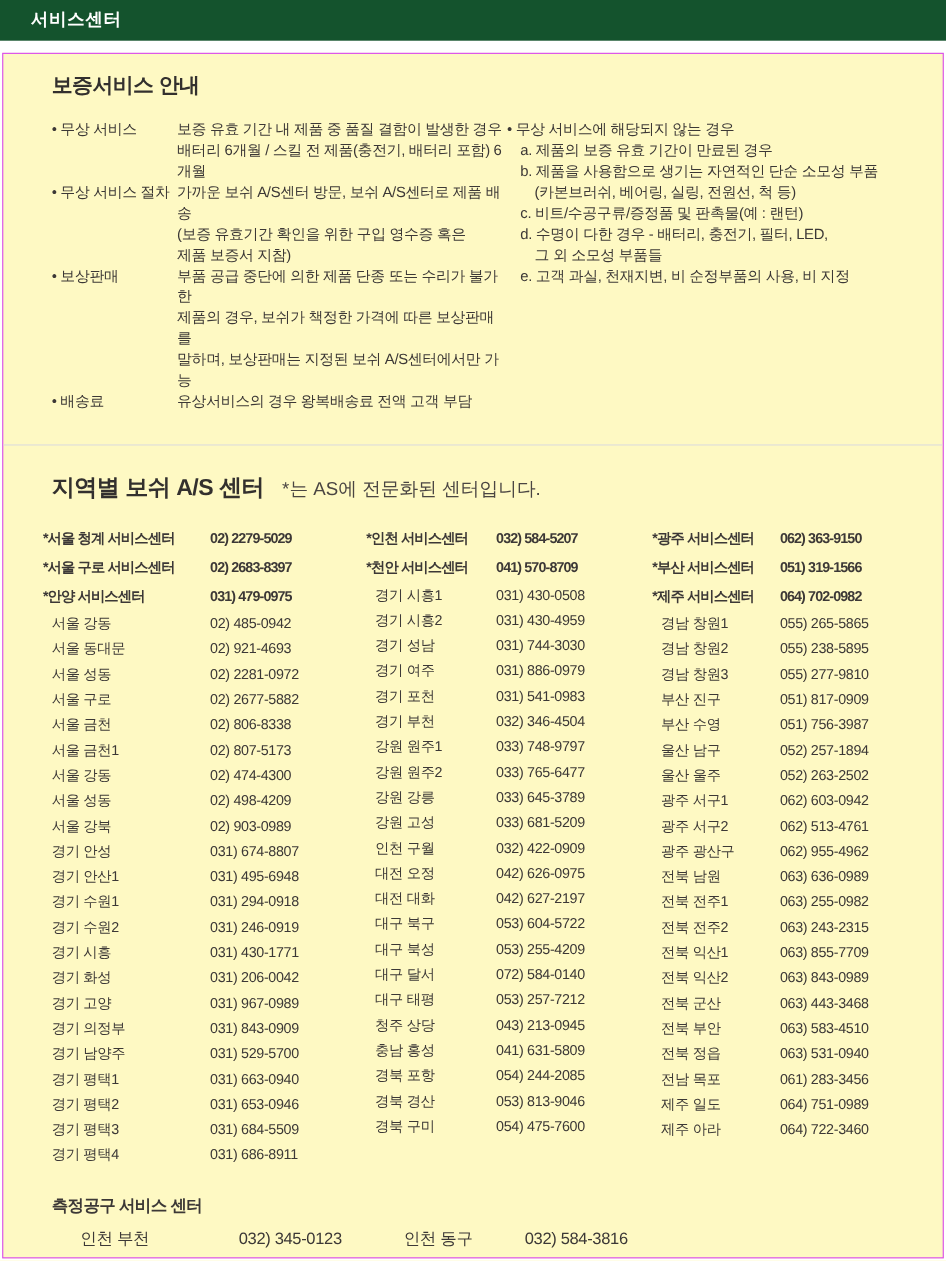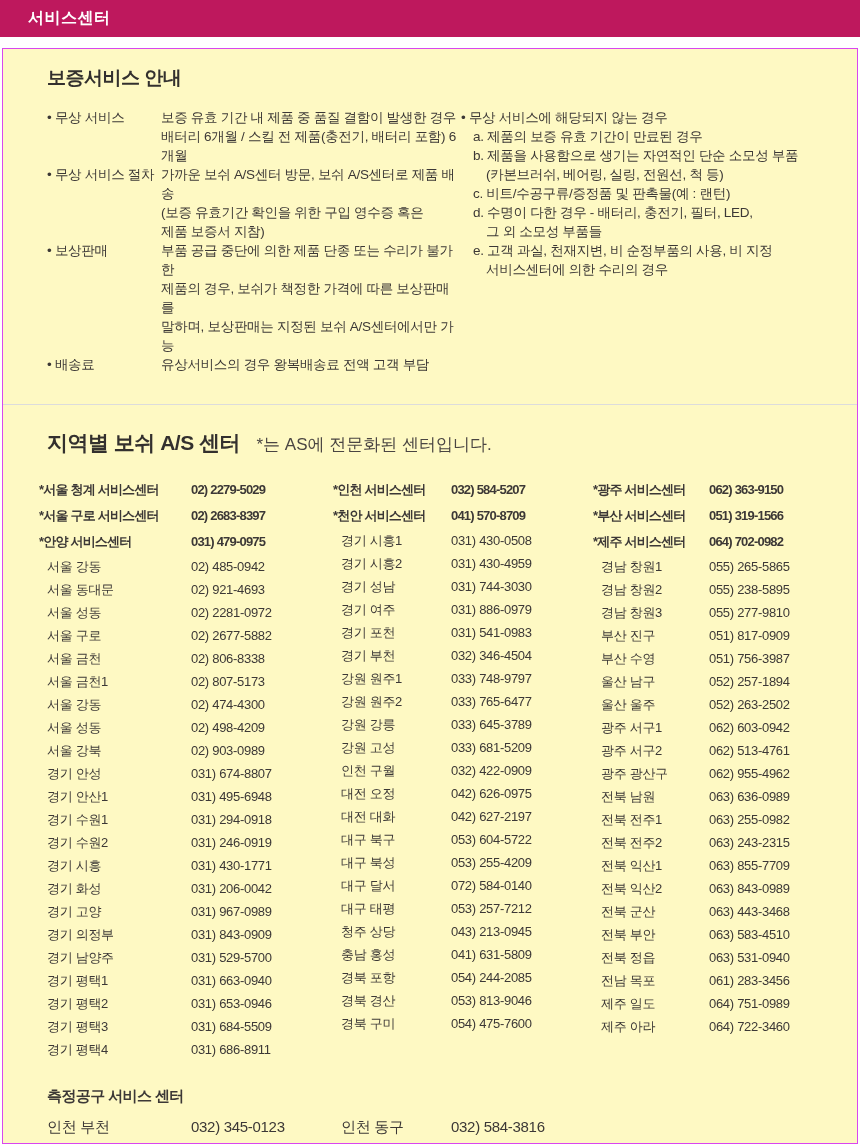--- a/index.html
+++ b/index.html
@@ -2,21 +2,21 @@
 <html lang="ko"><head>
 <meta charset="utf-8">
 <style>
   * { margin:0; padding:0; box-sizing:border-box; }
   body {
     width:860px; height:1146px; background:#ffffff;
     font-family:"Liberation Sans","DejaVu Sans",sans-serif;
     color:#3c3836; overflow:hidden;
   }
   .header-bar {
-    height:37px; background:#be185d; display:flex; align-items:center;
+    height:37px; background:#14532d; display:flex; align-items:center;
     padding-left:28px;
   }
   .header-bar .hb-title { color:#ffffff; font-size:16px; font-weight:bold; letter-spacing:0.5px; }
 
   .page-box {
     margin:11px 2px 0 2px; border:1px solid #d946ef; background:#fef9c3;
     height:1096px; overflow:hidden;
   }
 
   
@@ -49,21 +49,21 @@
   .col1 .c-name { width:152px; }
   .col2 .c-name { width:118px; }
   .col3 .c-name { width:116px; }
   .c-phone { flex:none; }
 
   
   .sec-measuring { padding:26px 0 0 36px; }
   .m-title { font-size:15px; font-weight:bold; padding-left:8px; margin-bottom:9px; letter-spacing:-0.6px; }
   .m-row { display:flex; font-size:15px; line-height:23px; letter-spacing:-0.3px; }
   .m-cell { display:flex; flex:none; }
-  .m-name { flex:none; padding-left:8px; }
+  .m-name { flex:none; padding-left:8px;margin-left:26px; }
   .m-cell.first .m-name { width:152px; }
   .m-cell.first { width:294px; }
   .m-cell.second .m-name { width:118px; }
 </style>
 </head>
 <body>
 
 <div class="header-bar">
   <span class="hb-title">서비스센터</span>
 </div>
@@ -131,21 +131,20 @@
           <div class="w-rrow lv2">(카본브러쉬, 베어링, 실링, 전원선, 척 등)</div>
 
           <div class="w-rrow lv1">c. 비트/수공구류/증정품 및 판촉물(예 : 랜턴)</div>
 
           <div class="w-rrow lv1">d. 수명이 다한 경우 - 배터리, 충전기, 필터, LED,</div>
 
           <div class="w-rrow lv2">그 외 소모성 부품들</div>
 
           <div class="w-rrow lv1">e. 고객 과실, 천재지변, 비 순정부품의 사용, 비 지정</div>
 
-          <div class="w-rrow lv2">서비스센터에 의한 수리의 경우</div>
         </div>
     </div>
   </div>
 
   <div class="sec-centers">
     <div class="centers-head">
       <h2 class="centers-title">지역별 보쉬 A/S 센터</h2>
       <span class="centers-note">*는 AS에 전문화된 센터입니다.</span>
     </div>
     <div class="centers-table">

